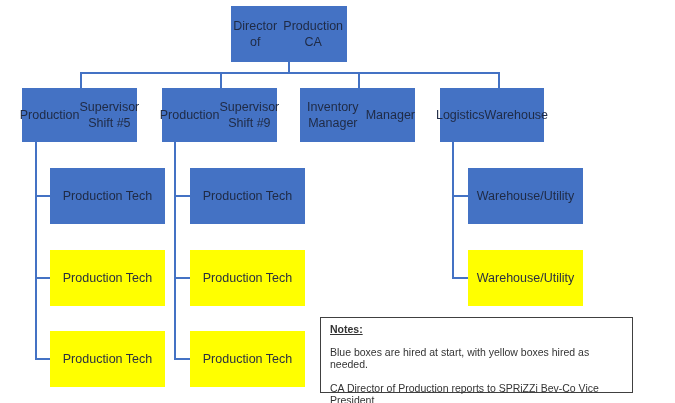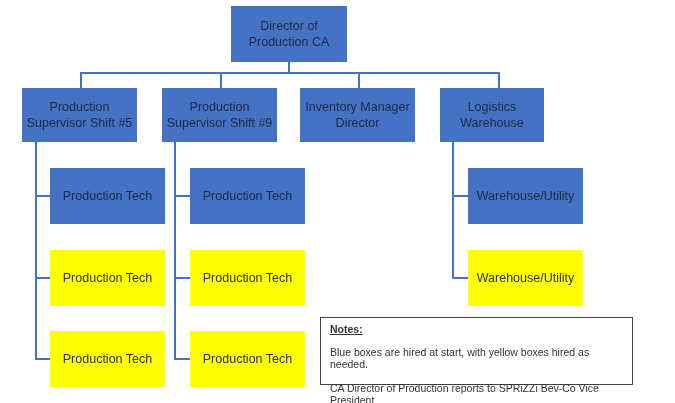--- a/index.html
+++ b/index.html
@@ -7,40 +7,40 @@
     position: relative;
     width: 675px;
     height: 403px;
     background: #ffffff;
     font-family: "Liberation Sans", sans-serif;
     overflow: hidden;
   }
   .node {
     position: absolute;
     display: flex;
-    flex-direction: column;
+    flex-direction: row;
     align-items: center;
     justify-content: center;
     text-align: center;
     font-size: 12.5px;
     line-height: 1.3;
     box-sizing: border-box;
   }
   .blue-box   { background: var(--blue);   color: var(--text_on_blue); }
   .yellow-box { background: var(--yellow); color: var(--text_on_yellow); }
   .line {
     position: absolute;
     background: var(--line);
   }
   .hline { height: 1.5px; }
   .vline { width: 1.5px; }
   .notes {
     position: absolute;
     left: 320px; top: 317px;
-    width: 313px; height: 68px;
+    width: 313px; height: 76px;
     border: 1px solid var(--notes_border);
     background: #ffffff;
     box-sizing: border-box;
     padding: 5px 9px 4px 9px;
     color: var(--notes_text);
     font-size: 10.5px;
     line-height: 1.2;
   }
   .notes .title { font-weight: bold; text-decoration: underline; margin: 0 0 10px 0; }
   .notes p { margin: 0 0 11px 0; }
@@ -79,21 +79,21 @@
   <div class="node blue-box" style="left:22px; top:88px; width:115px; height:54px;">
     <span>Production</span>
     <span>Supervisor Shift #5</span>
   </div>
   <div class="node blue-box" style="left:162px; top:88px; width:115px; height:54px;">
     <span>Production</span>
     <span>Supervisor Shift #9</span>
   </div>
   <div class="node blue-box" style="left:300px; top:88px; width:115px; height:54px;">
     <span>Inventory Manager</span>
-    <span>Director</span>
+    <span>Manager</span>
   </div>
   <div class="node blue-box" style="left:440px; top:88px; width:104px; height:54px;">
     <span>Logistics</span>
     <span>Warehouse</span>
   </div>
 
   <div class="node blue-box" style="left:50px; top:168px; width:115px; height:56px;">
     <span>Production Tech</span>
   </div>
   <div class="node yellow-box" style="left:50px; top:250px; width:115px; height:56px;">

